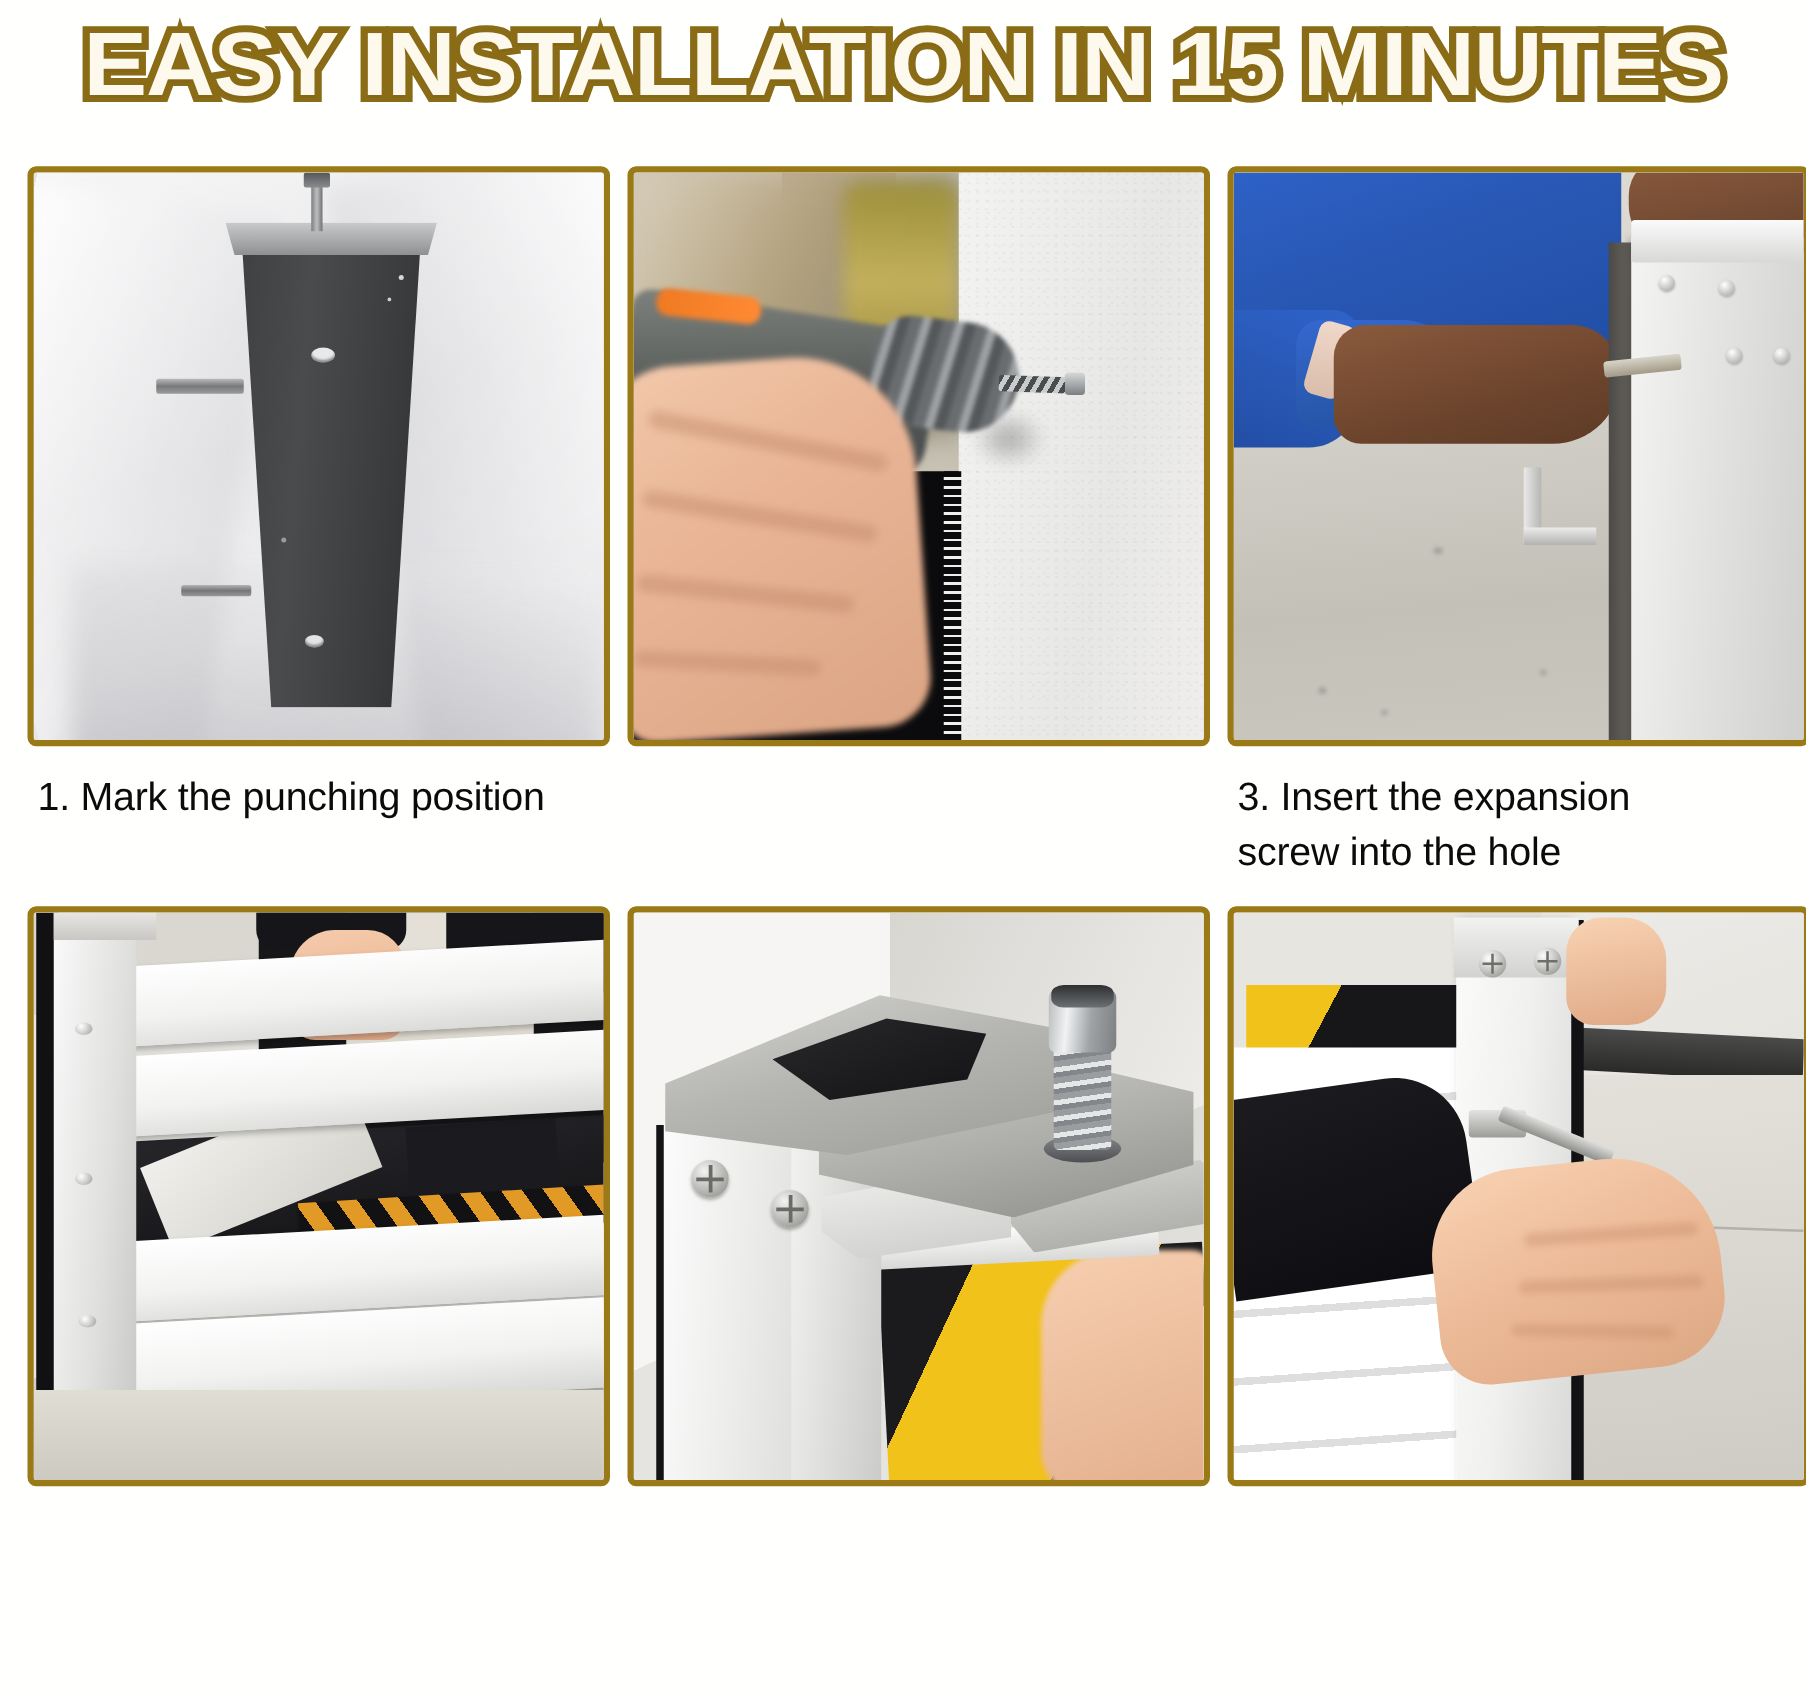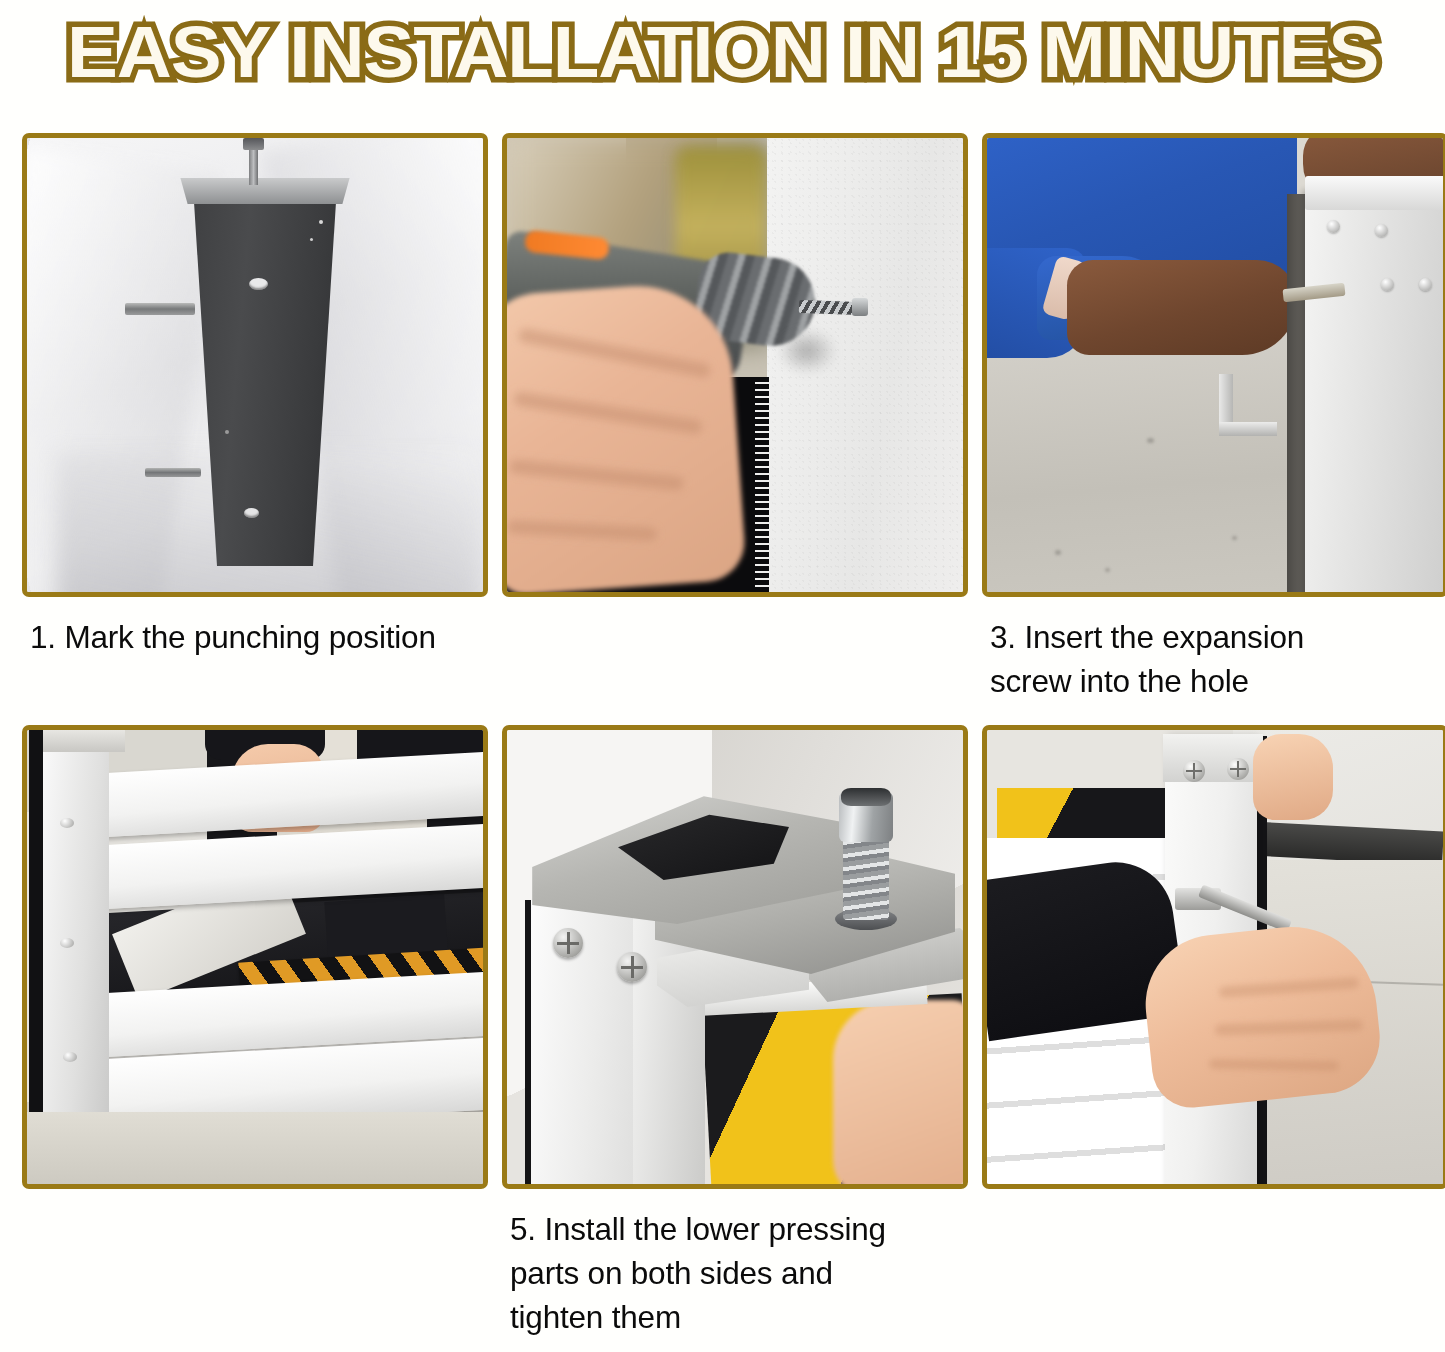--- a/index.html
+++ b/index.html
@@ -466,23 +466,20 @@
         <div class="bracket-top"></div>
         <div class="bracket-hole"></div>
         <div class="thread-base"></div>
         <div class="thread"></div>
         <div class="bolt"></div>
         <div class="bolt-head"></div>
         <div class="scr sc1"></div>
         <div class="scr sc2"></div>
       </div>
     </div>
-    <div class="caption">5. Install the lower pressing
-parts on both sides and
-tighten them</div>
   </div>
 
   <div class="cell">
     <div class="frame">
       <div class="photo p6">
         <div class="wall6"></div>
         <div class="base6"></div>
         <div class="floor6"></div>
         <div class="floorline"></div>
         <div class="haz6"></div>

